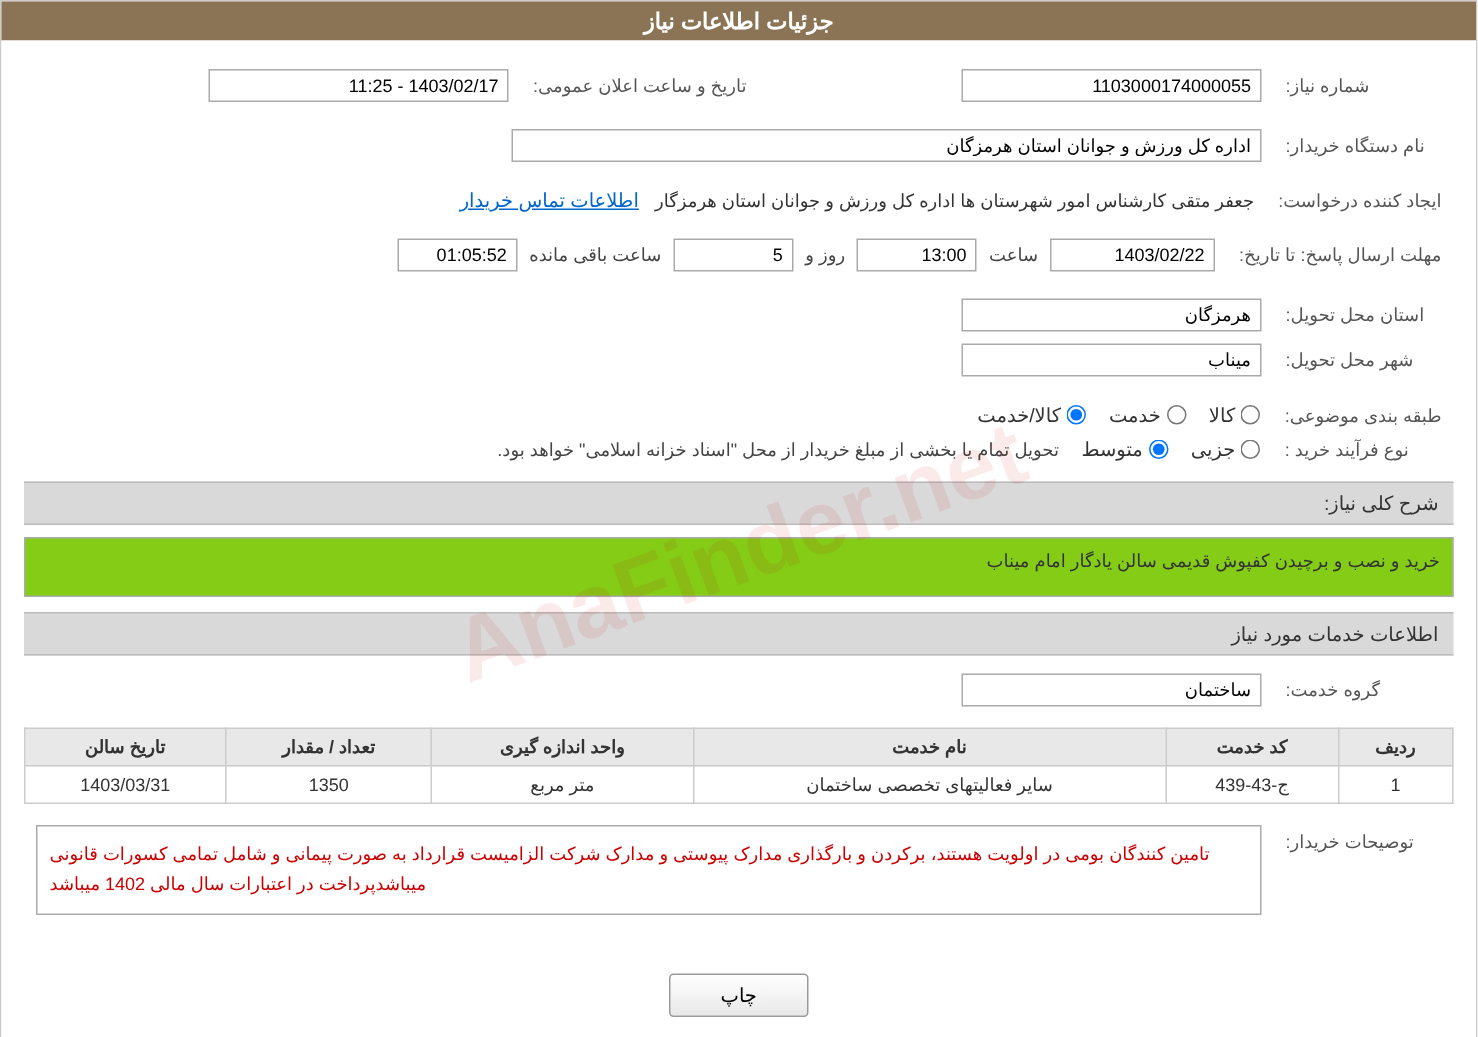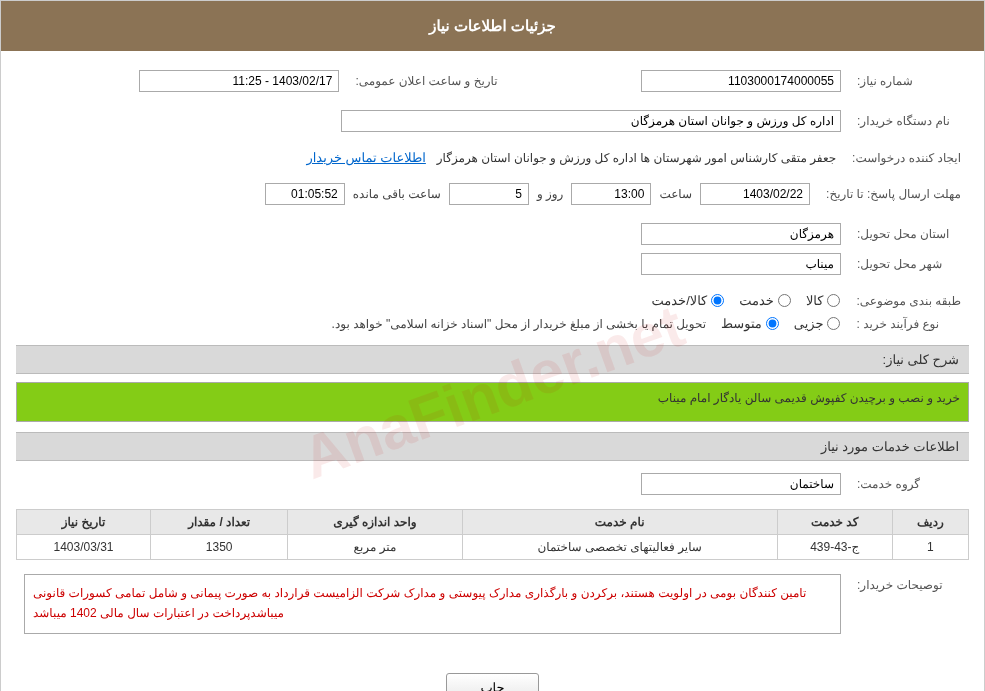--- a/index.html
+++ b/index.html
@@ -13,21 +13,21 @@
     .page-wrapper {
       max-width: 985px;
       margin: 0 auto;
       background: #fff;
       border: 1px solid #ccc;
     }
     .header-bar {
       background: #8B7355;
       color: #fff;
       text-align: center;
-      padding: 16px 15px;
+      padding: 4px 15px;
       font-size: 15px;
       font-weight: bold;
     }
     .content-area {
       padding: 15px;
       background: #fff;
     }
     .form-table {
       width: 100%;
       border-collapse: collapse;
@@ -340,21 +340,21 @@
       </table>
 
     <table class="data-table">
       <thead>
         <tr>
           <th><span>ردیف</span></th>
           <th><span>کد خدمت</span></th>
           <th><span>نام خدمت</span></th>
           <th><span>واحد اندازه گیری</span></th>
           <th><span>تعداد / مقدار</span></th>
-          <th><span>تاریخ نیاز</span></th>
+          <th><span>تاریخ سالن</span></th>
         </tr>
       </thead>
       <tbody id="table-body">
       <tr>
             <td>1</td>
             <td>ج-43-439</td>
             <td>سایر فعالیتهای تخصصی ساختمان</td>
             <td>متر مربع</td>
             <td>1350</td>
             <td>1403/03/31</td>

